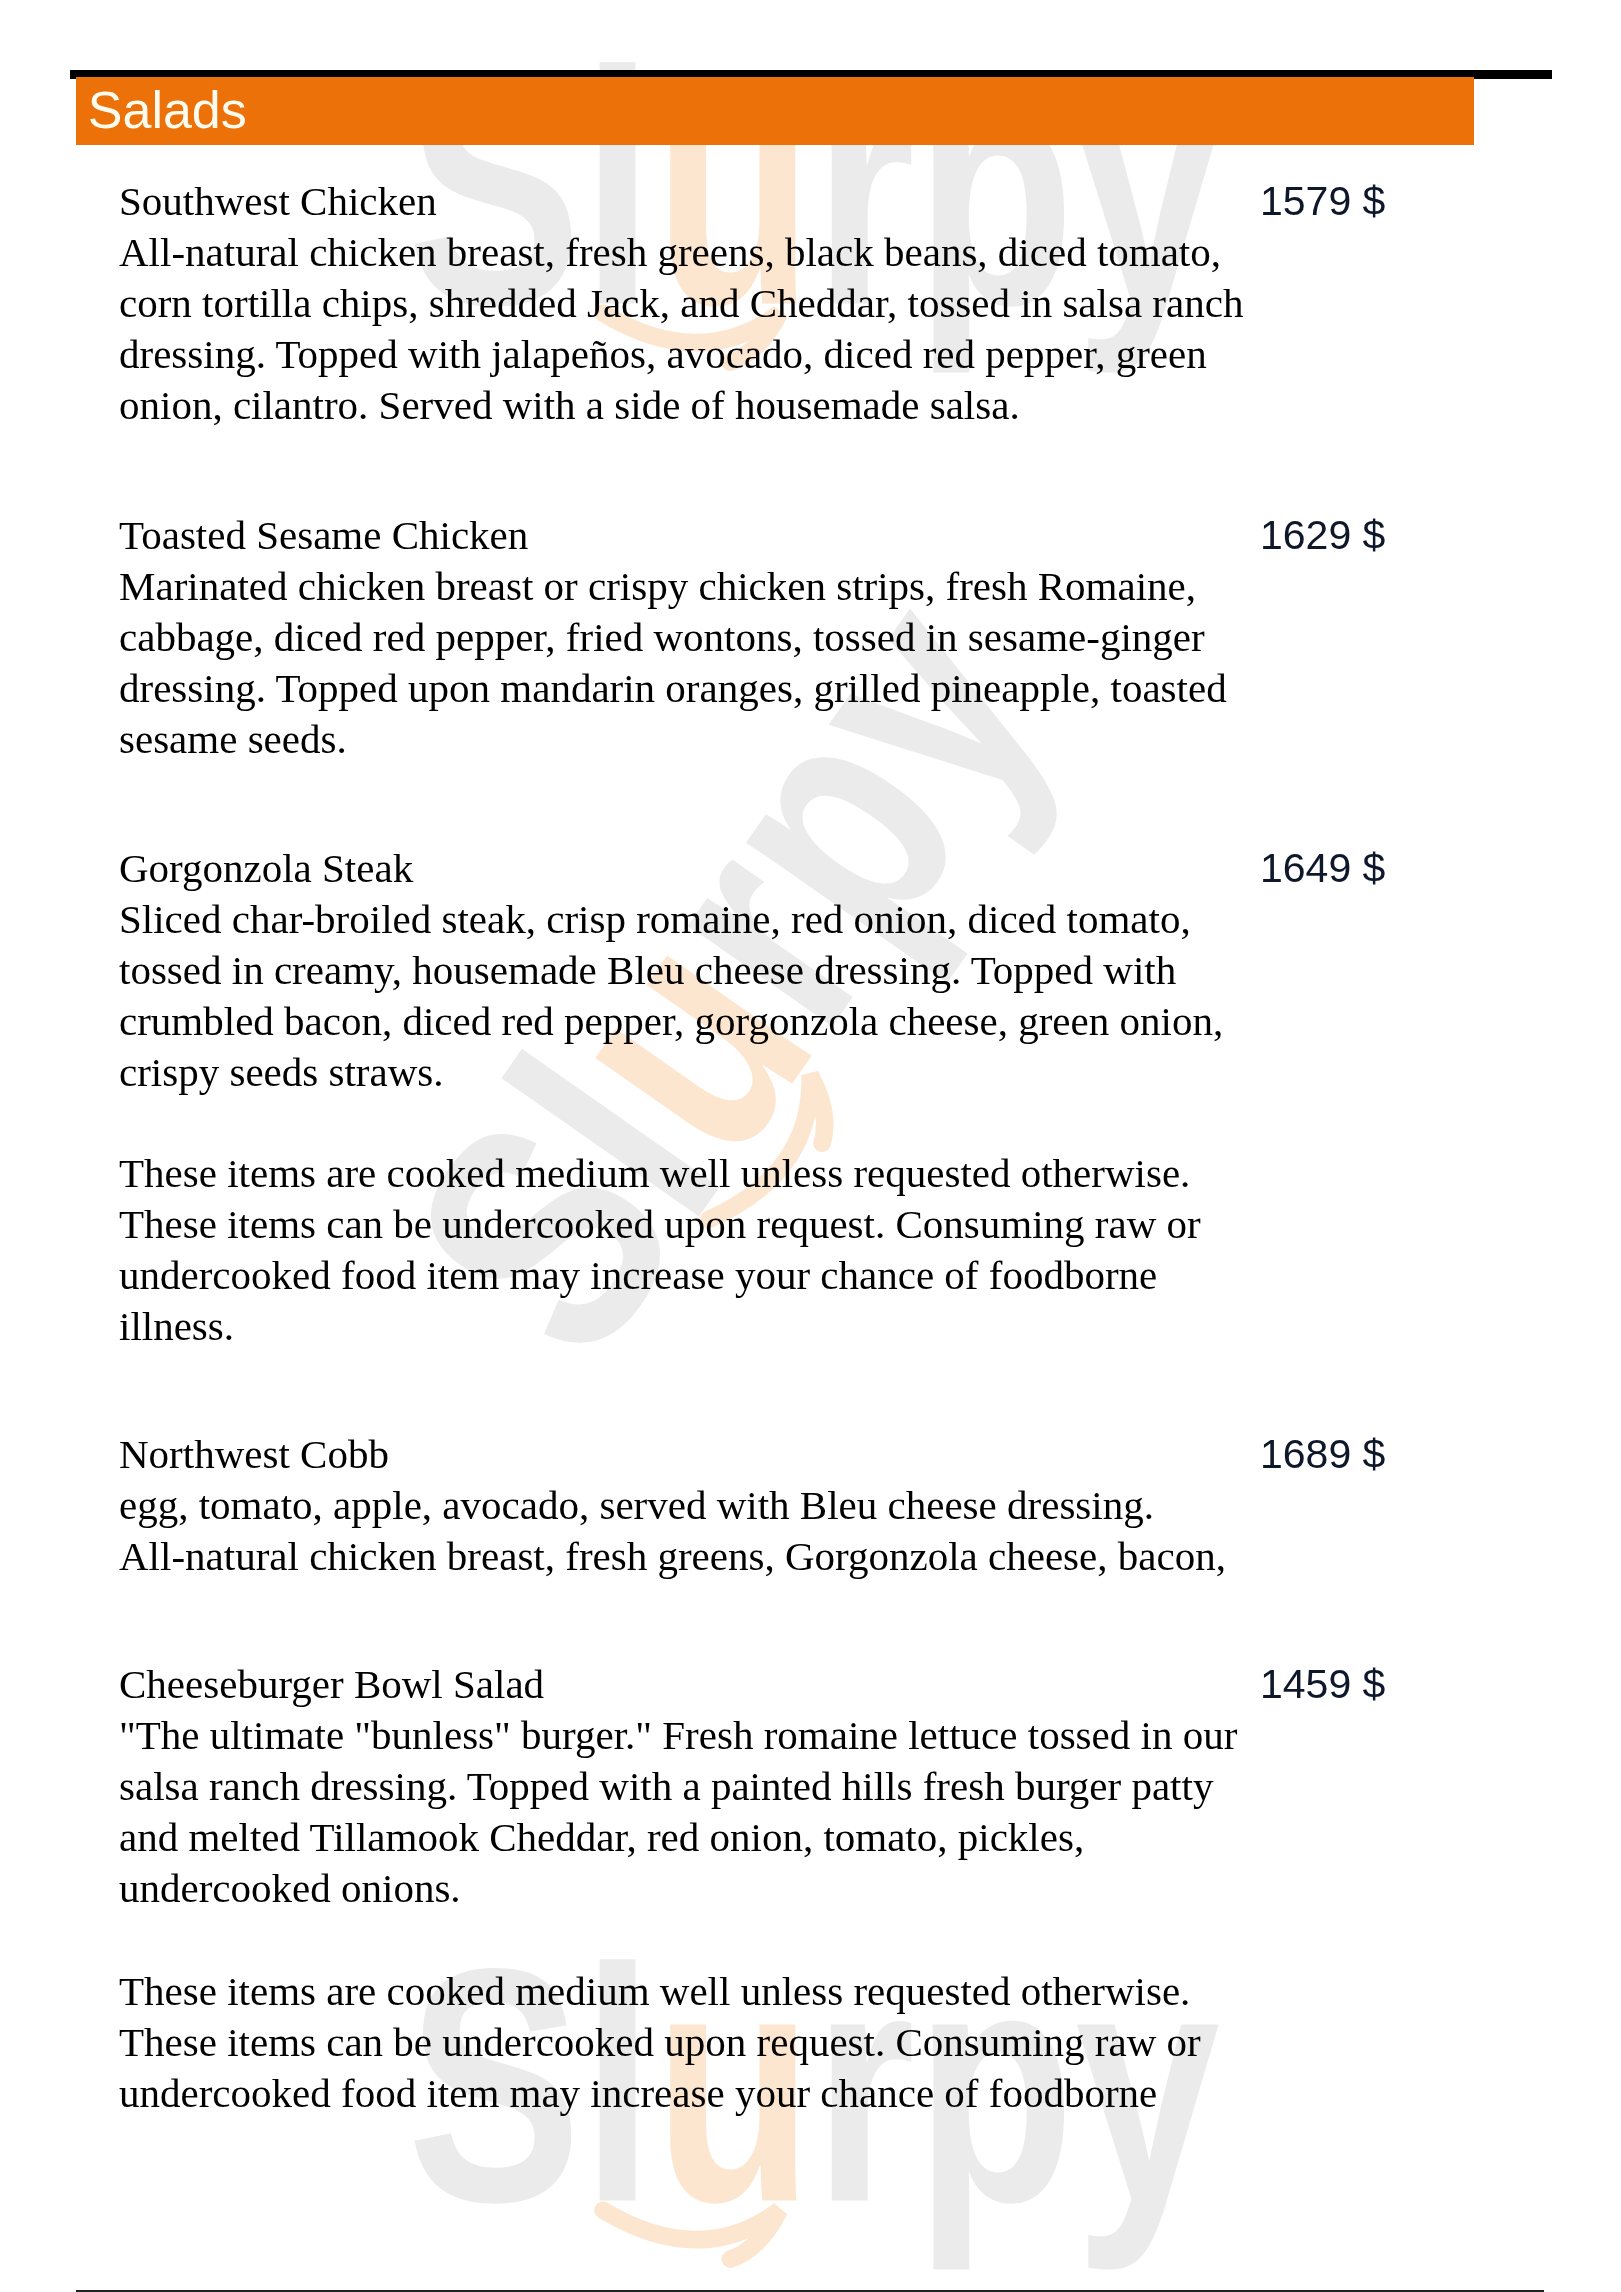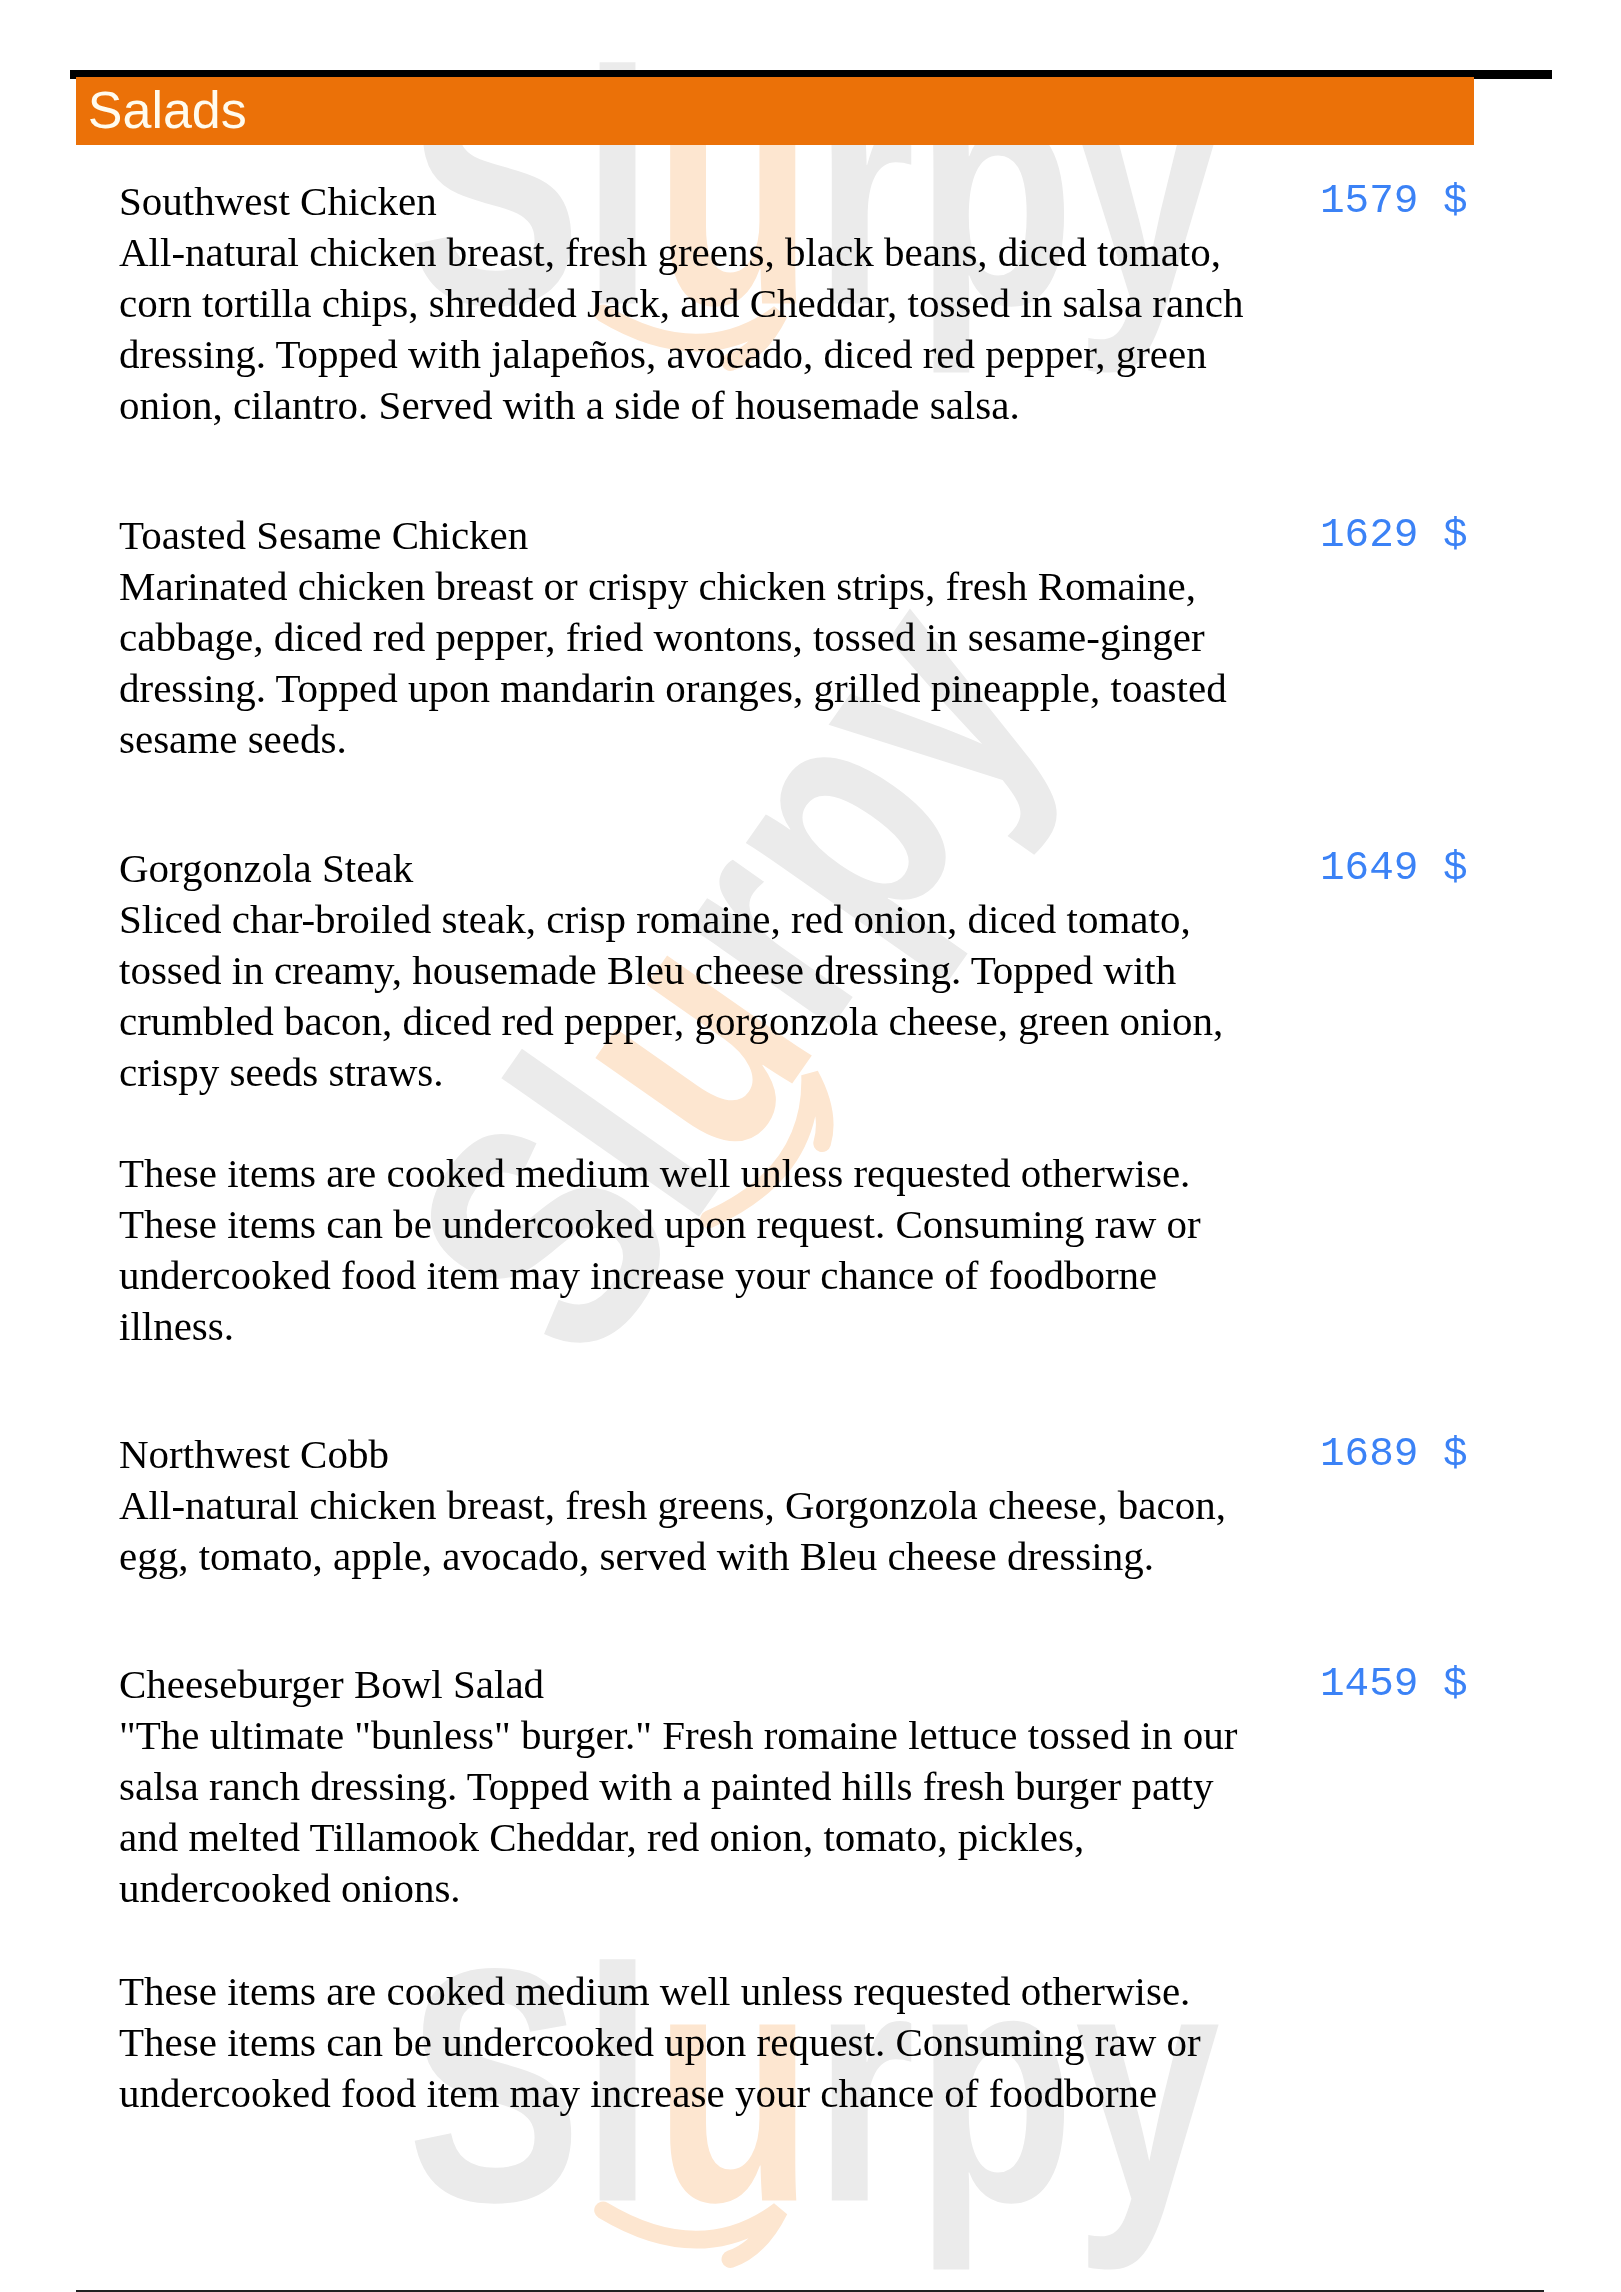--- a/index.html
+++ b/index.html
@@ -6,21 +6,21 @@
   body { width: 1621px; height: 2293px; position: relative; overflow: hidden; }
   .page { position: absolute; left: 0; top: 0; width: 1621px; height: 2293px; }
   .watermark { position: absolute; pointer-events: none; }
   .watermark svg { display: block; overflow: visible; }
   .rule-top { position: absolute; left: 70px; top: 70px; width: 1482px; height: 8.8px; background: #000; }
   .section-bar { position: absolute; left: 76px; top: 77px; width: 1390px; height: 68px; }
   .section-title { position: absolute; left: 11.8px; top: 3.9px; font-family: "Liberation Sans", sans-serif; font-size: 52px; line-height: 59px; color: #fffbee; white-space: nowrap; }
   .rule-bottom { position: absolute; left: 76px; top: 2290px; width: 1468px; height: 2px; background: #222; }
   .block { position: absolute; left: 86px; font-family: "Liberation Serif", serif; font-size: 41px; line-height: 51px; color: #000; }
   .line { display: block; white-space: nowrap; height: 51px; margin-left: 33px; }
-  .price { position: absolute; left: 1320px; font-family: Liberation Mono, monospace; font-size: 41px; line-height: 51px; color: #3b82f6; white-space: nowrap; }
+  .price { position: absolute; left: 1260px; font-family: Liberation Sans, sans-serif; font-size: 41px; line-height: 51px; color: #0f172a; white-space: nowrap; }
 </style>
 </head>
 <body>
 
 <div class="page">
 
   <div class="watermark" style="left:407px; top:39px;">
     <svg width="823" height="333" viewBox="0 0 840 340">
       <text x="0" y="270" font-family="Liberation Sans, sans-serif" font-weight="bold" font-size="340" textLength="830" lengthAdjust="spacingAndGlyphs">
         <tspan fill="#ebebeb">Sl</tspan><tspan fill="#fde6d0">u</tspan><tspan fill="#ebebeb">rpy</tspan>
@@ -81,22 +81,22 @@
 
   <div class="block" style="top:1148px;">
     <span class="line">These items are cooked medium well unless requested otherwise.</span>
     <span class="line">These items can be undercooked upon request. Consuming raw or</span>
     <span class="line">undercooked food item may increase your chance of foodborne</span>
     <span class="line">illness.</span>
   </div>
 
   <div class="block" style="top:1429px;">
     <span class="line">Northwest Cobb</span>
+    <span class="line">egg, tomato, apple, avocado, served with Bleu cheese dressing.</span>
     <span class="line">All-natural chicken breast, fresh greens, Gorgonzola cheese, bacon,</span>
-    <span class="line">egg, tomato, apple, avocado, served with Bleu cheese dressing.</span>
   </div>
   <div class="price" style="top:1429px;">1689 $</div>
 
   <div class="block" style="top:1659px;">
     <span class="line">Cheeseburger Bowl Salad</span>
     <span class="line">"The ultimate "bunless" burger." Fresh romaine lettuce tossed in our</span>
     <span class="line">salsa ranch dressing. Topped with a painted hills fresh burger patty</span>
     <span class="line">and melted Tillamook Cheddar, red onion, tomato, pickles,</span>
     <span class="line">undercooked onions.</span>
   </div>

